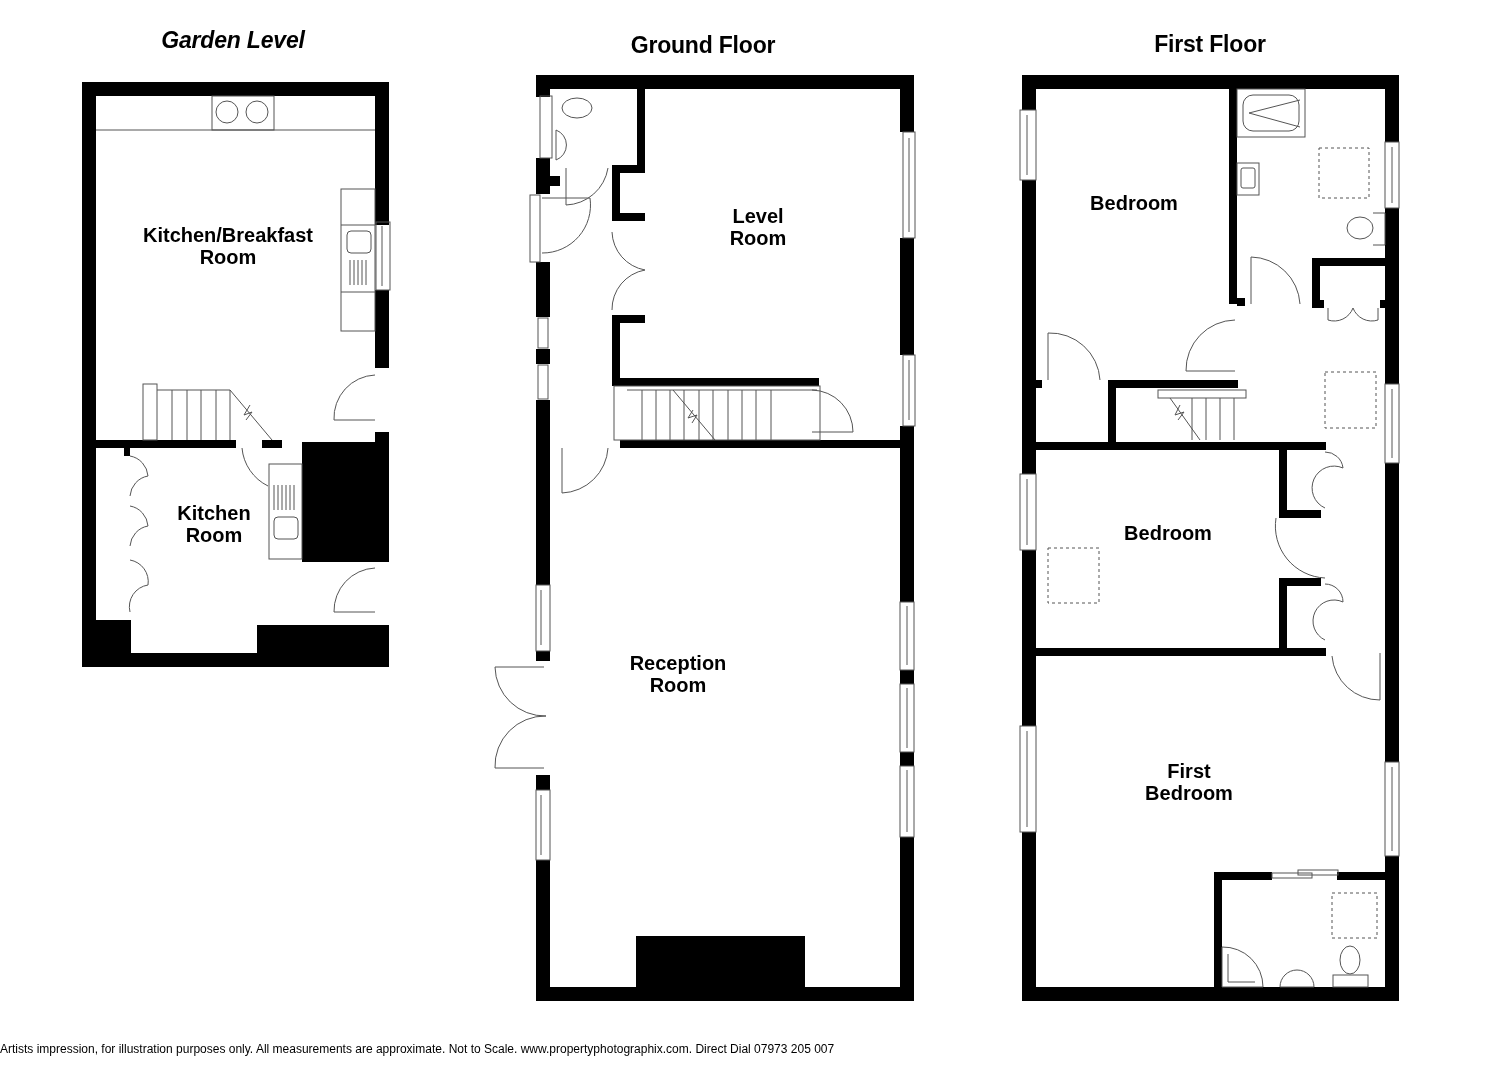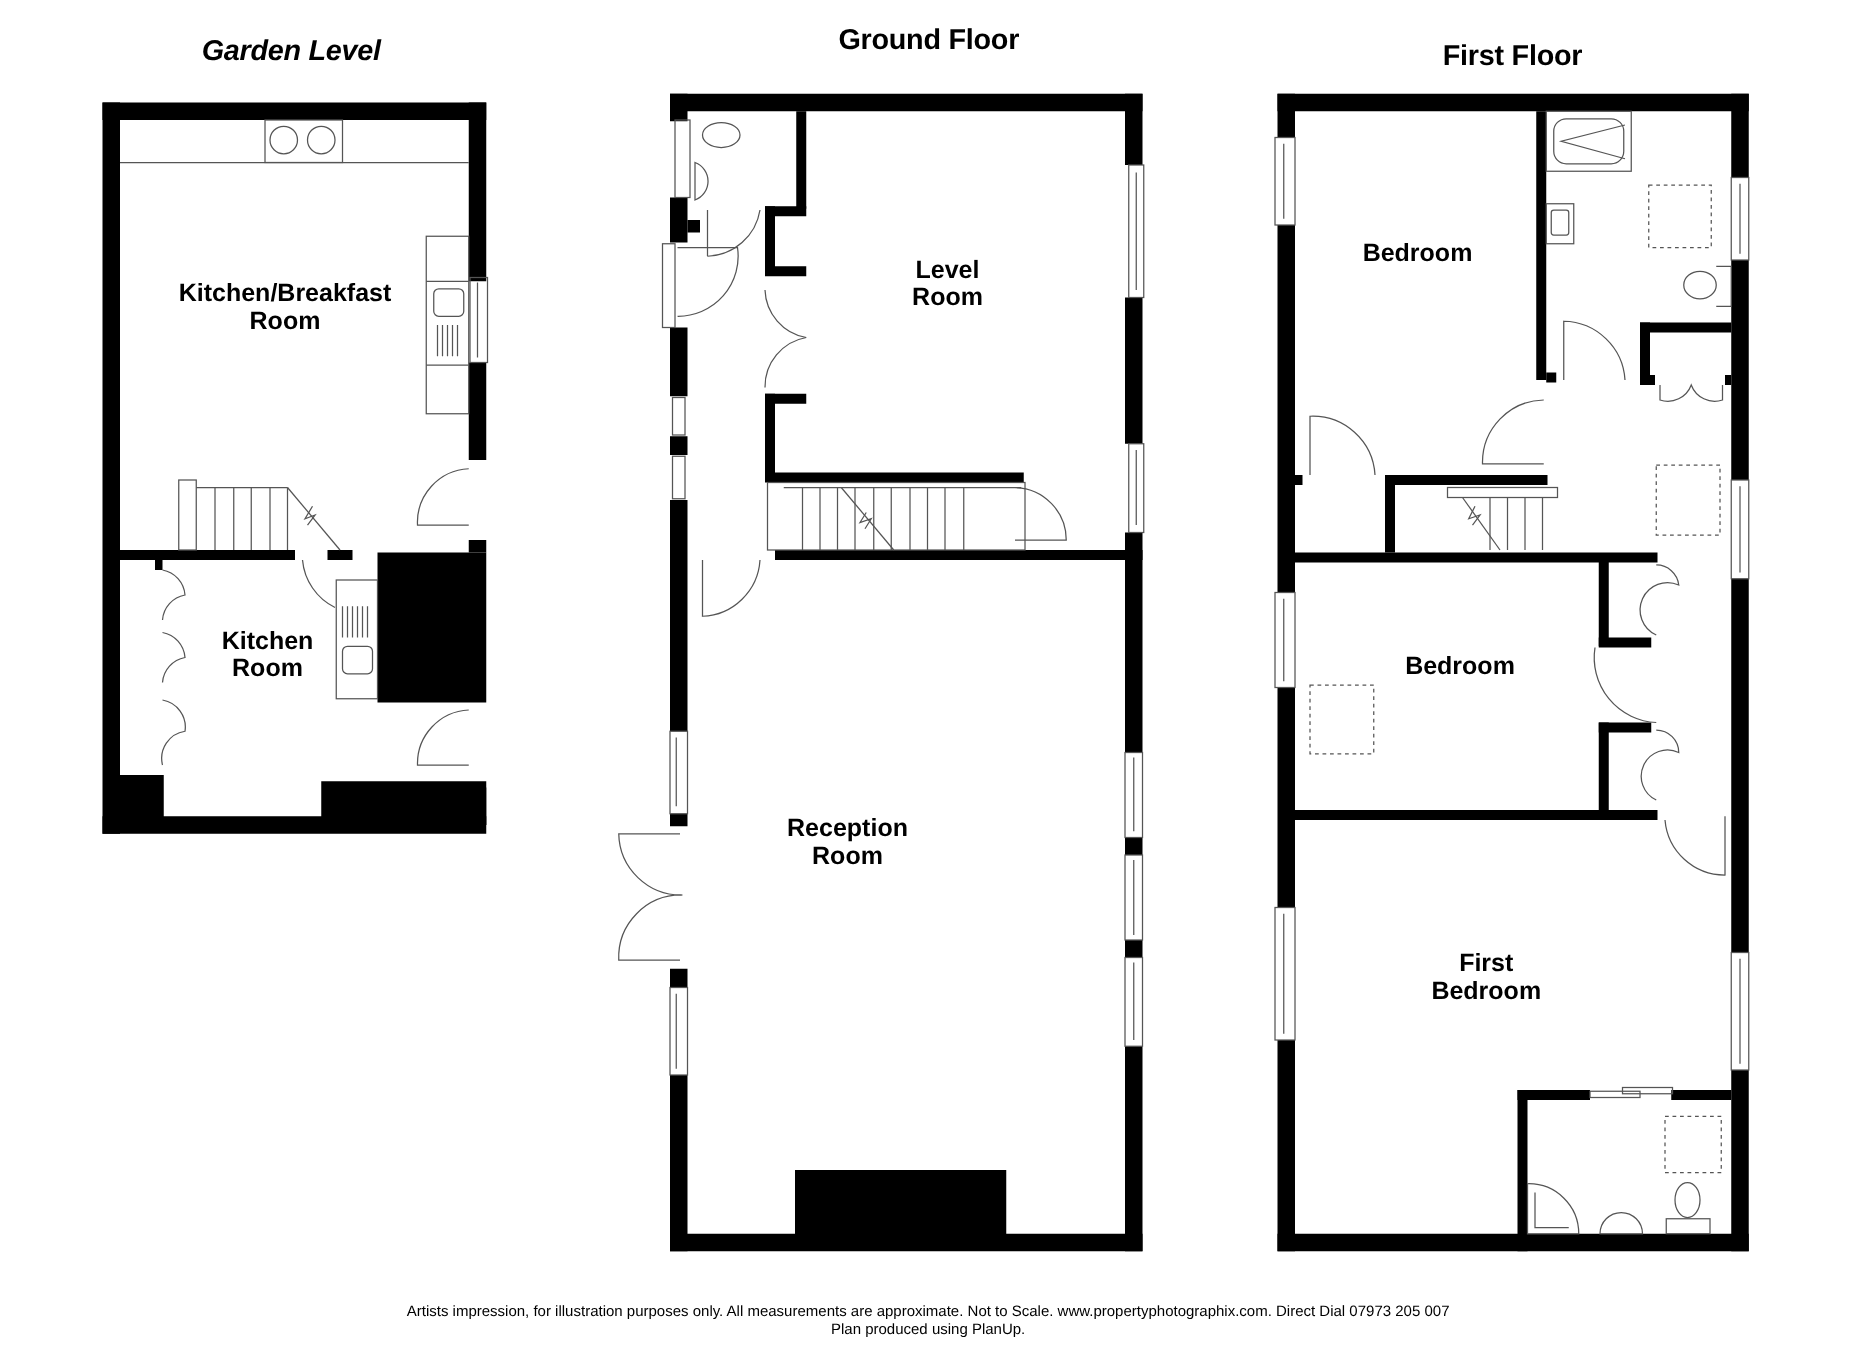--- a/index.html
+++ b/index.html
@@ -1,21 +1,21 @@
 <!DOCTYPE html>
 <html><head>
 <meta charset="utf-8">
 <style>
   html, body { margin:0; padding:0; background:#ffffff; }
   body { width:1485px; height:1080px; position:relative; overflow:hidden; font-family:"Liberation Sans", sans-serif; }
   .plan-svg { position:absolute; left:0; top:0; width:1485px; height:1080px; }
   .floor-title { position:absolute; font-family:"Liberation Sans", sans-serif; font-weight:bold; font-size:23px; color:#000; white-space:nowrap; transform:translateX(-50%); letter-spacing:-0.2px; }
   .room-label { position:absolute; font-family:"Liberation Sans", sans-serif; font-weight:bold; font-size:20px; line-height:22px; color:#000; text-align:center; white-space:nowrap; transform:translateX(-50%); }
   .room-label span { display:block; }
-  .footer { position:absolute; left:0; width:1485px; top:1042px; text-align:center; font-family:"Liberation Sans", sans-serif; font-size:12px; line-height:14px; color:#000; }
+  .footer { position:absolute; left:0; width:1485px; top:1042px; font-family:"Liberation Sans", sans-serif; font-size:12px; line-height:14px; color:#000; }
   .footer span { display:block; }
 </style>
 </head>
 <body>
 
 <svg class="plan-svg" viewBox="0 0 1485 1080" xmlns="http://www.w3.org/2000/svg">
 
   <g>
 
     <g fill="#000">
@@ -275,21 +275,21 @@
       <path d="M1222,947 A40,40 0 0,1 1263,987 L1222,987 Z"></path>
       <path d="M1228,954 L1228,982 L1255,982"></path>
       <path d="M1280,987 A17,17 0 1,1 1314,987 Z"></path>
       <ellipse cx="1350" cy="960" rx="10" ry="14"></ellipse>
       <rect x="1333" y="975" width="35" height="12"></rect>
     </g>
   </g>
 </svg>
 
 <div class="floor-title" style="left:233px; top:27px;font-style:italic;">Garden Level</div>
-<div class="floor-title" style="left:703px; top:18px;margin-left:40px;">Ground Floor</div>
+<div class="floor-title" style="left:703px; top:32px;">Ground Floor</div>
 <div class="floor-title" style="left:1210px; top:20px;margin-top:11px;">First Floor</div>
 
 <div class="room-label" style="left:228px; top:224px;text-align:center;">
   <span>Kitchen/Breakfast</span>
   <span>Room</span>
 </div>
 <div class="room-label" style="left:214px; top:502px;">
   <span>Kitchen</span>
   <span>Room</span>
 </div>
@@ -309,14 +309,13 @@
 <div class="room-label" style="left:1168px; top:522px;">
   <span>Bedroom</span>
 </div>
 <div class="room-label" style="left:1189px; top:760px;">
   <span>First</span>
   <span>Bedroom</span>
 </div>
 
 <div class="footer">
   <span>Artists impression, for illustration purposes only. All measurements are approximate. Not to Scale. www.propertyphotographix.com. Direct Dial 07973 205 007</span>
-  <span>Plan produced using PlanUp.</span>
 </div>
 
 </body></html>

